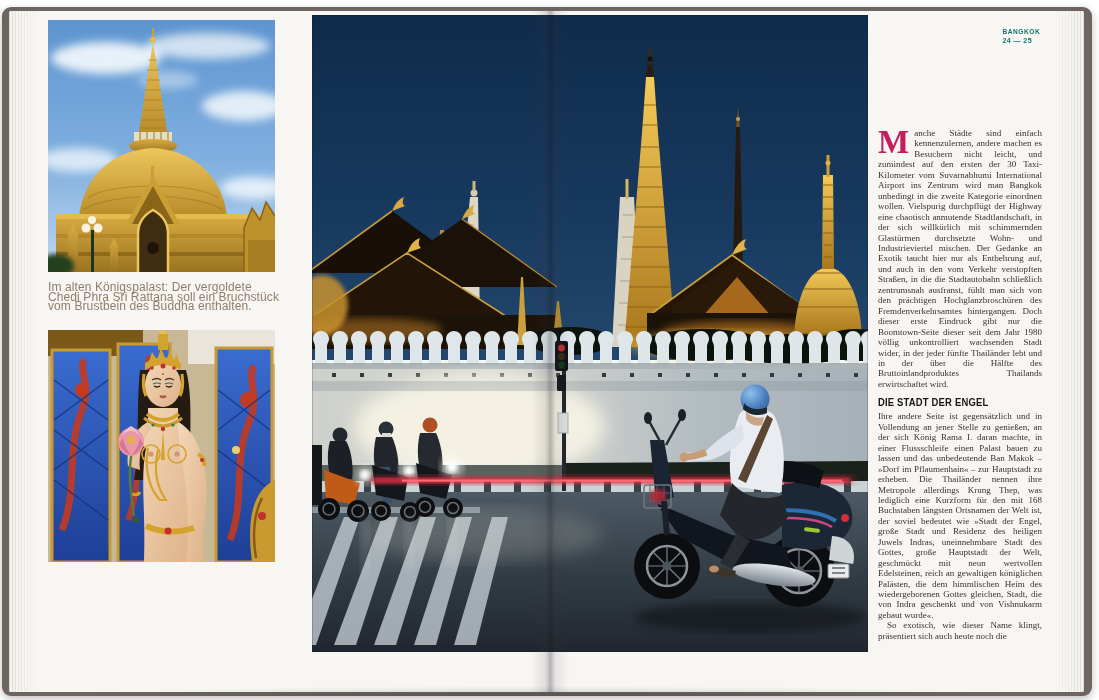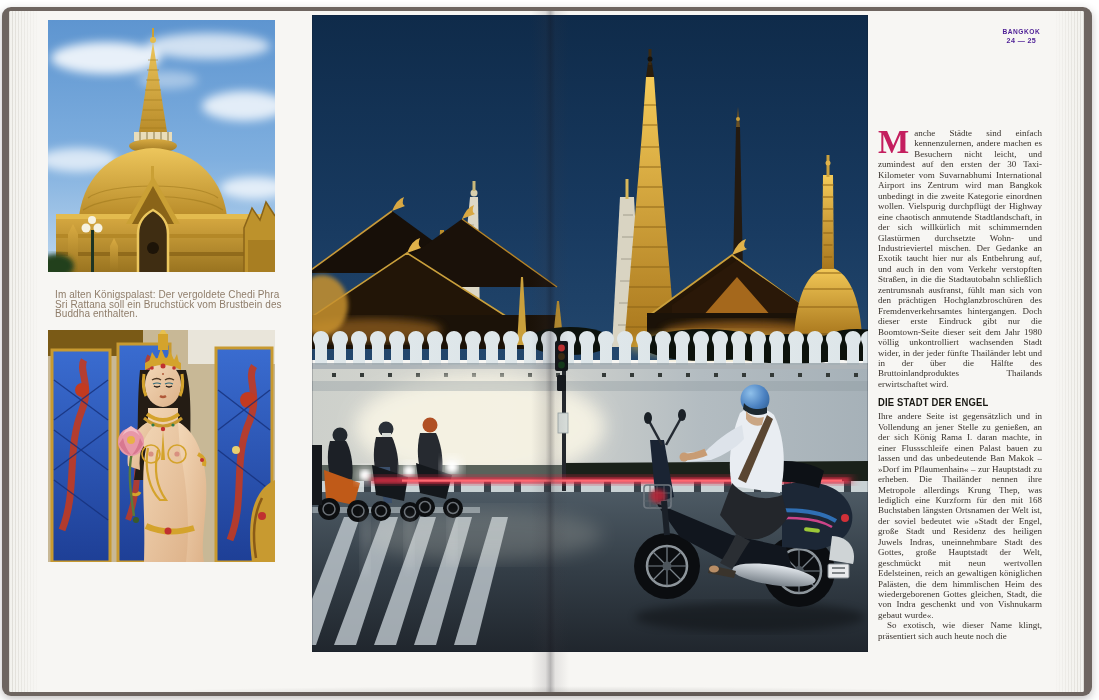--- a/index.html
+++ b/index.html
@@ -9,22 +9,22 @@
   .pages{position:absolute;left:7px;top:4px;width:1075px;height:681px;background:#f7f6f3;border-radius:2px;overflow:hidden;}
   .edge{position:absolute;top:0;bottom:0;width:28px;background:repeating-linear-gradient(90deg,#dedcd6 0 1px,#f3f2ee 1px 3px);}
   .edge.l{left:0;}
   .edge.r{right:0;}
   .edge-fade{position:absolute;top:0;bottom:0;width:34px;}
   .edge-fade.l{left:0;background:linear-gradient(90deg,rgba(247,246,243,0),#f7f6f3 92%);}
   .edge-fade.r{right:0;background:linear-gradient(270deg,rgba(247,246,243,0),#f7f6f3 92%);}
   .spine{position:absolute;left:522px;top:0;bottom:0;width:38px;pointer-events:none;z-index:40;
     background:linear-gradient(90deg,rgba(40,38,48,0),rgba(60,55,62,.13) 38%,rgba(28,25,32,.30) 51%,rgba(60,55,62,.10) 64%,rgba(40,38,48,0));}
   .photo{position:absolute;display:block;}
-  .caption{position:absolute;color:#8f7d6a;font-size:10px;line-height:9.6px;letter-spacing:.1px;margin:7px;}
-  .pagehead{position:absolute;right:44px;top:17px;text-align:center;color:#4c1d95;z-index:45;}
+  .caption{position:absolute;color:#8f7d6a;font-size:12px;line-height:9.6px;letter-spacing:.1px;margin:0;}
+  .pagehead{position:absolute;right:44px;top:17px;text-align:left;color:#0f766e;z-index:45;}
   .pagehead .t{font-size:7px;font-weight:bold;letter-spacing:.6px;transform:scaleX(.94);transform-origin:right;}
   .pagehead .n{font-size:7.6px;font-weight:bold;letter-spacing:.4px;margin-top:1px;transform:scaleX(.94);transform-origin:right;}
   .column{position:absolute;left:869px;top:117px;width:164px;color:#38322c;font-family:"Liberation Serif",serif;font-size:9px;line-height:10.45px;text-align:justify;z-index:45;}
   .column p{margin:0;hyphens:auto;-webkit-hyphens:auto;}
   .dropcap{float:left;font-family:"Liberation Serif",serif;font-weight:bold;font-size:33px;line-height:27px;color:#c41e5e;margin:1px 5px 0 0;}
   .subhead{font-family:"Liberation Sans",sans-serif;font-weight:bold;font-size:10.5px;line-height:12px;color:#191813;letter-spacing:.2px;margin:7px 0 3px 0;transform:scaleX(.9);transform-origin:left;}
   .indent{text-indent:9px;font-family:Liberation Serif, serif;}
   .bshadow{position:absolute;left:60px;right:60px;bottom:0px;height:10px;background:radial-gradient(ellipse at 50% 100%, rgba(0,0,0,.18), rgba(0,0,0,0) 70%);}
 </style>
 </head>

